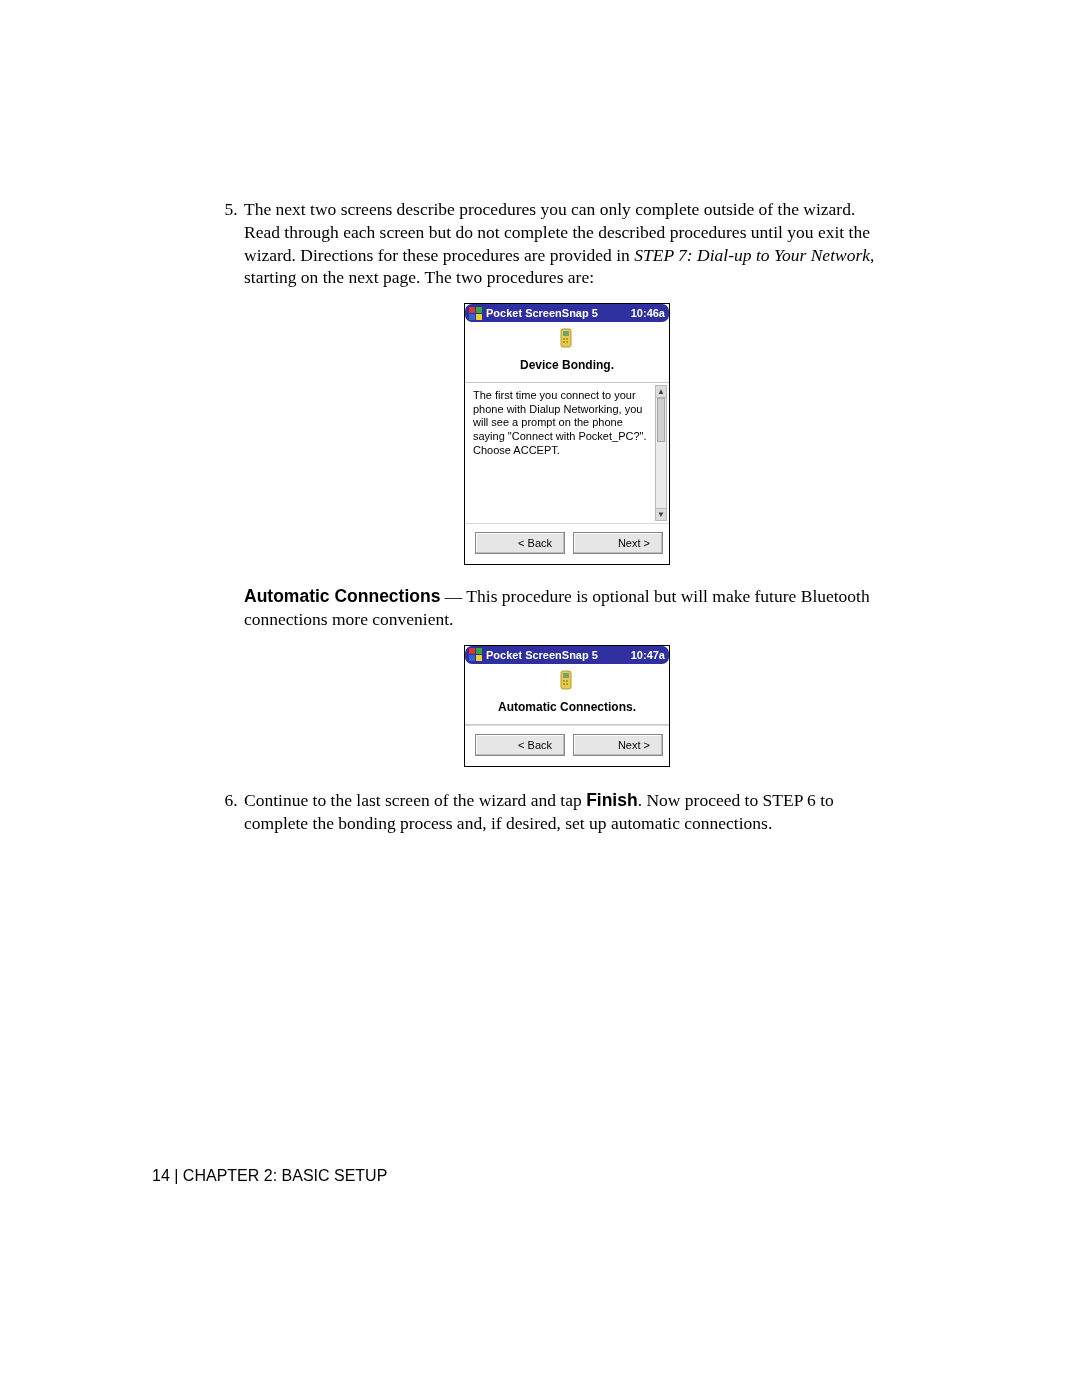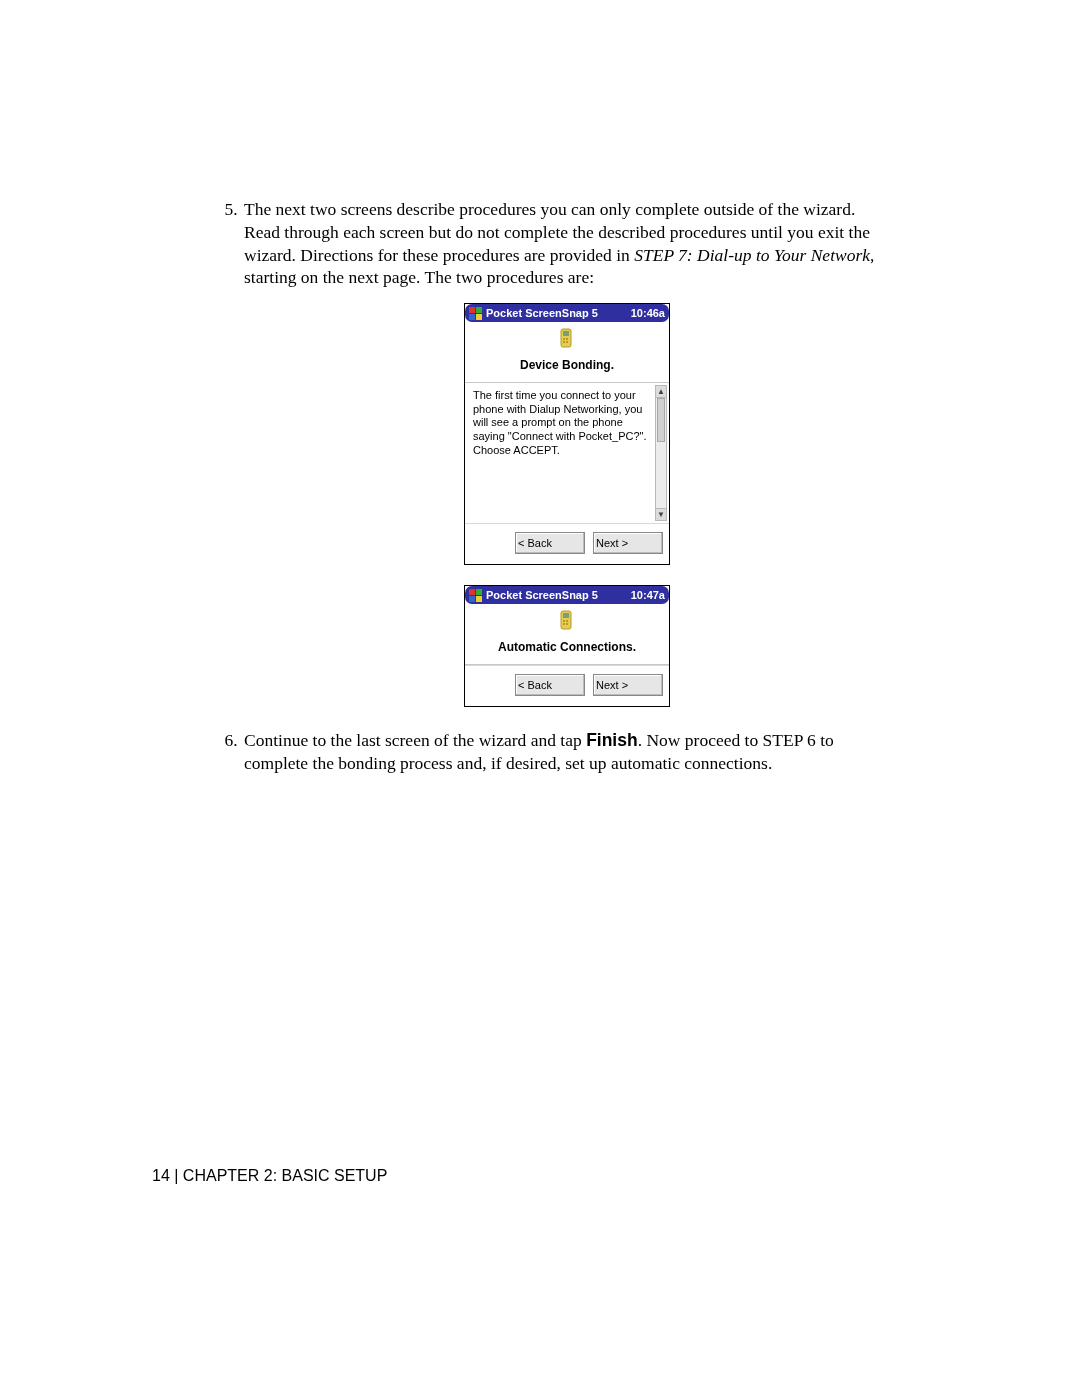--- a/index.html
+++ b/index.html
@@ -95,26 +95,26 @@
     position: absolute; left: 1px; right: 1px;
     background: #d0d0d0; border: 1px solid #a8a8a8;
   }
   .pda-footer {
     padding: 8px 6px 10px 6px;
     display: flex; justify-content: flex-end; gap: 8px;
     border-top: 1px solid #d8d8d8;
   }
   .pda-btn {
     width: 64px;
-    padding: 3px 2px;
+    padding: 3px 12px;
     background: #e6e6e6;
     border: 1px solid #888;
     font-family: Tahoma, Arial, sans-serif;
     font-size: 11px;
-    text-align: left;
+    text-align: right;
     box-shadow: inset -1px -1px 0 #bbb, inset 1px 1px 0 #fff;
   }
   .page-footer {
     position: absolute;
     left: 152px;
     bottom: 210px;
     font-family: Arial, Helvetica, sans-serif;
     font-size: 16px;
   }
   ol.main-list > li::marker { font-family: "Times New Roman", serif; }
@@ -167,20 +167,23 @@
               <div class="arrow down">▼</div>
             </div>
           </div>
           <div class="pda-footer">
             <div class="pda-btn">&lt; Back</div>
             <div class="pda-btn">Next &gt;</div>
           </div>
         </div>
       </div>
 
+      <div class="indent-block" style="margin-top:4px; margin-left:0;">
+        <span class="sans-bold">Automatic Connections</span><span> — This procedure is optional but will make future Bluetooth connections more convenient.</span>
+      </div>
 
       
       <div class="pda-wrap">
         <div class="pda">
           <div class="pda-titlebar">
             <span class="left">
               <span class="flag">
                 <svg viewBox="0 0 13 13" width="13" height="13">
                   <rect x="0" y="0" width="6" height="6" fill="#d33"></rect>
                   <rect x="7" y="0" width="6" height="6" fill="#3a3"></rect>

